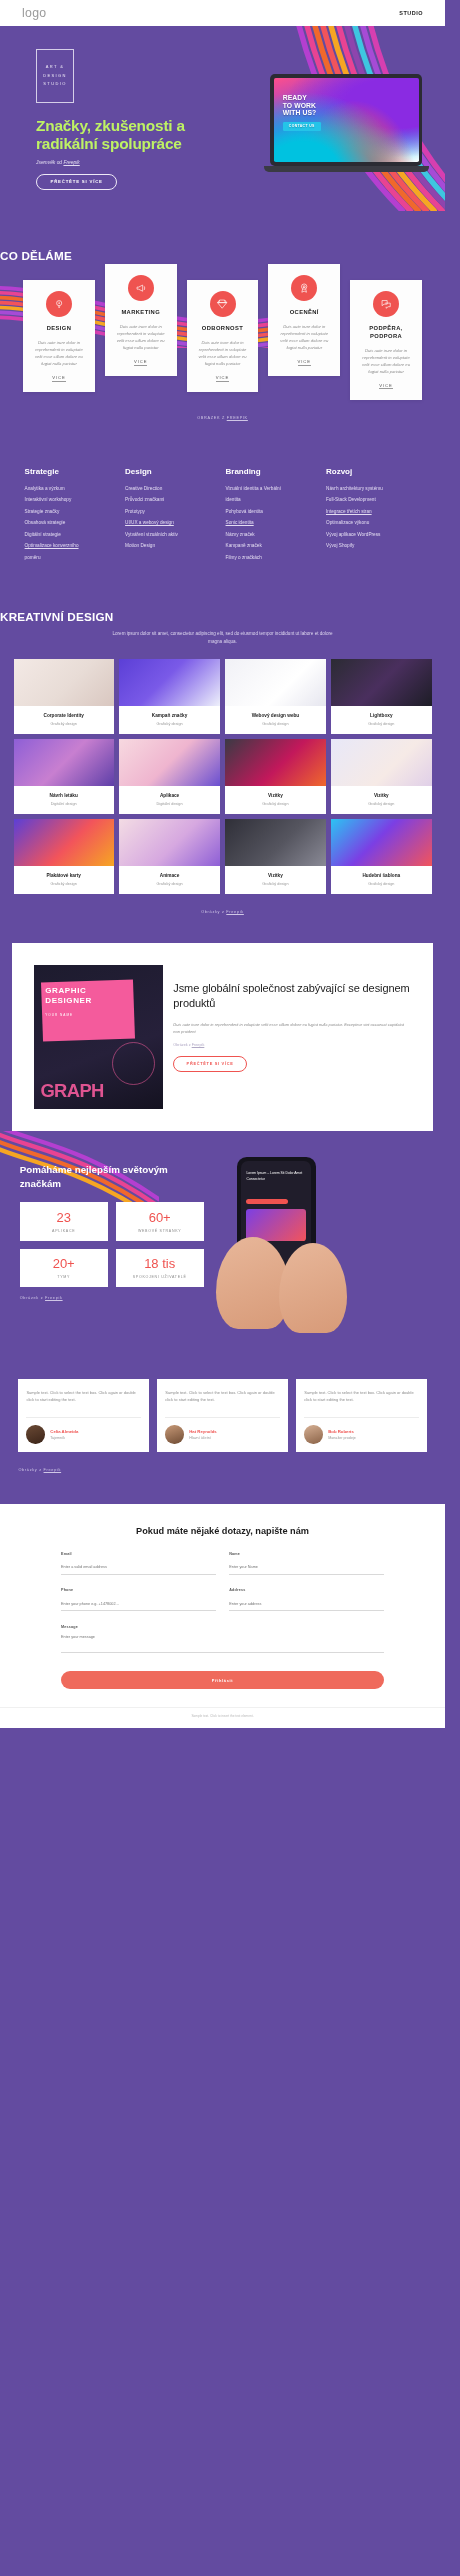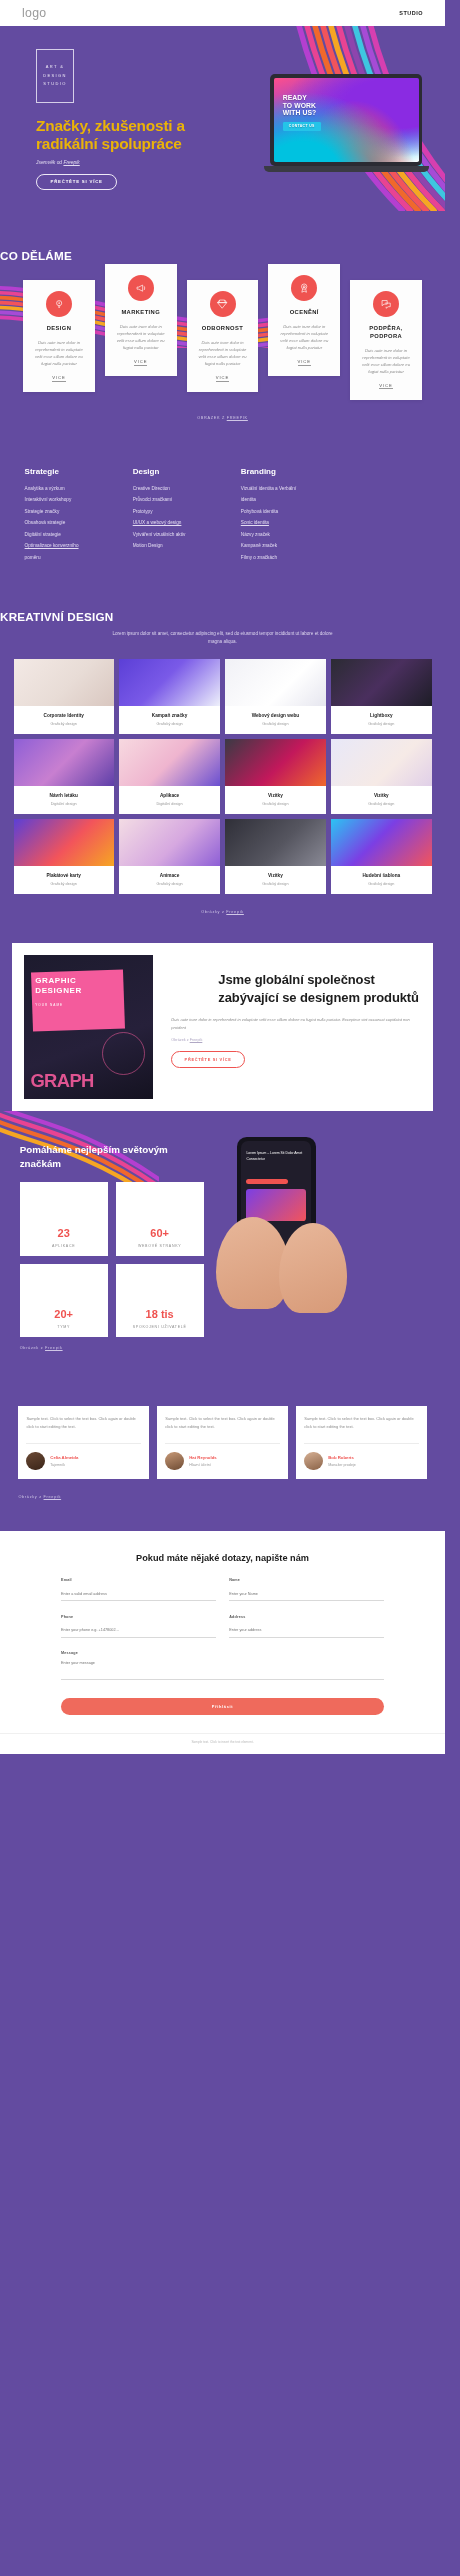--- a/index.html
+++ b/index.html
@@ -27,21 +27,21 @@
     pointer-events: none;
   }
   .hero-inner { position: relative; z-index: 6; padding: 23px 0 0 36px; width: 203px; }
   .logo-box {
     width: 38px; height: 54px; border: 1.2px solid #d6cfe8; display: flex;
     flex-direction: column; align-items: center; justify-content: center;
     font-size: 4px; letter-spacing: 1.4px; line-height: 2.1; color: #efeaf7; font-weight: 500;
   }
   .hero h1 {
     margin-top: 13.5px; font-size: 15.4px; line-height: 1.17; font-weight: 700;
-    letter-spacing: -0.2px; color: #eab308; width: 154px;
+    letter-spacing: -0.2px; color: #bef264; width: 154px;
   }
   .hero-credit { margin-top: 7.4px; font-size: 4.9px; font-style: italic; color: #e2dcf0; }
   .hero-credit u { text-decoration: underline; }
   .btn-outline {
     margin-top: 8.6px; display: inline-block; border: 0.6px solid #efeaf7; border-radius: 11px;
     padding: 4.9px 13.5px; font-size: 4.3px; font-weight: 700; letter-spacing: 0.8px; color: #fff;
     background: transparent; cursor: pointer;
   }
   .laptop {
     position: absolute; right: 8.6px; top: 48px; width: 166px; height: 104px; z-index: 5;
@@ -122,49 +122,49 @@
     display: grid; grid-template-columns: repeat(4, 1fr); gap: 5.5px;
     padding: 0 13.5px; margin-top: 13.5px;
   }
   .tile { background: #fff; }
   .thumb { width: 100%; height: 47px; position: relative; overflow: hidden; }
   .tile-cap { padding: 6.8px 2.5px 8px; text-align: center; }
   .tile-cap .t { font-size: 4.7px; font-weight: 800; color: #1d1d1d; }
   .tile-cap .s { font-size: 3.8px; color: #9a9a9a; margin-top: 3.7px; }
 
   
-  .global { background: #fff; margin: 18.4px 12.3px 0; display: flex; padding: 12px; gap: 18px; }
+  .global { background: #fff; margin: 18.4px 12.3px 0; display: flex; padding: 22px; gap: 10px; }
   .poster {
     width: 129px; height: 144px; flex: none; position: relative; overflow: hidden;
     background: #1d1b2e;
   }
   .global-txt { flex: 1; padding-top: 16px; }
   .global-txt h2 {
-    font-size: 13px; line-height: 1.35; font-weight: 700; color: #1d1d1d; letter-spacing: -0.1px; margin-left: 47px;
+    font-size: 11px; line-height: 1.35; font-weight: 400; color: #1d1d1d; letter-spacing: -0.1px;
   }
   .global-txt p { font-size: 4px; line-height: 1.85; color: #8c8c8c; font-style: italic; margin-top: 9.8px; }
   .global-credit { font-size: 3.8px; color: #b0a8c4; margin-top: 7.4px; }
   .global-credit u { text-decoration: underline; }
   .btn-red {
     margin-top: 8.6px; display: inline-block; border: 0.6px solid #ef5350; border-radius: 11px;
     padding: 4.9px 12.3px; font-size: 3.9px; font-weight: 700; letter-spacing: 0.7px; color: #ef5350;
     background: transparent; cursor: pointer;
   }
 
   
   .statsec { position: relative; padding: 32px 0 18.4px; overflow: hidden; }
   .stat-swirl { position: absolute; left: -24.6px; top: -24.6px; width: 184px; height: 111px; }
   .stat-wrap { position: relative; z-index: 5; display: flex; padding: 0 19.7px; gap: 16px; }
   .stat-left { width: 184px; }
   .stat-left h2 { font-size: 9.8px; font-weight: 800; line-height: 1.35; margin-bottom: 12.3px; }
   .stat-grid { display: grid; grid-template-columns: 1fr 1fr; gap: 8px; }
   .stat-box {
     background: #fff; padding: 8.6px 3.7px 8px; text-align: center;
   }
-  .stat-num { font-size: 11px; font-weight: 700; color: #ef5350; line-height: 1; margin-top: 37px; }
+  .stat-num { font-size: 13px; font-weight: 400; color: #ef5350; line-height: 1; }
   .stat-lbl { font-size: 3.6px; color: #8c8c8c; letter-spacing: 0.7px; margin-top: 4.9px; }
   .phone-wrap { flex: 1; position: relative; height: 160px; }
 
   
   .testi { padding: 23px 0 16px; }
   .tcards { display: flex; gap: 8.6px; padding: 0 18.4px; margin-top: 14.7px; }
   .tcard { background: #fff; flex: 1; padding: 9.8px 8px 8.6px; position: relative; }
   .tcard p { font-size: 4px; line-height: 1.8; color: #8c8c8c; }
   .tfoot { display: flex; align-items: center; gap: 5.5px; margin-top: 13.5px; border-top: 0.6px solid #ececec; padding-top: 7.4px; }
   .avatar { width: 18.4px; height: 18.4px; border-radius: 50%; flex: none; overflow: hidden; background: #ddd; }
@@ -371,20 +371,31 @@
         <li>Vizuální identita a Verbální</li>
         <li>identita</li>
         <li>Pohybová identita</li>
         <li class="ul">Sonic identita</li>
         <li>Názvy značek</li>
         <li>Kampaně značek</li>
         <li>Filmy o značkách</li>
       </ul>
     </div>
 
+    <div class="svc-col">
+      <h4>Rozvoj</h4>
+      <ul>
+        <li>Návrh architektury systému</li>
+        <li>Full-Stack Development</li>
+        <li class="ul">Integrace třetích stran</li>
+        <li>Optimalizace výkonu</li>
+        <li>Vývoj aplikace WordPress</li>
+        <li>Vývoj Shopify</li>
+      </ul>
+    </div>
 
   </div>
 
   <div class="creative">
     <div class="sec-title">KREATIVNÍ DESIGN</div>
     <div class="sec-sub">Lorem ipsum dolor sit amet, consectetur adipiscing elit, sed do eiusmod tempor incididunt ut labore et dolore magna aliqua.</div>
 
     <div class="grid">
 
       <div class="tile">

